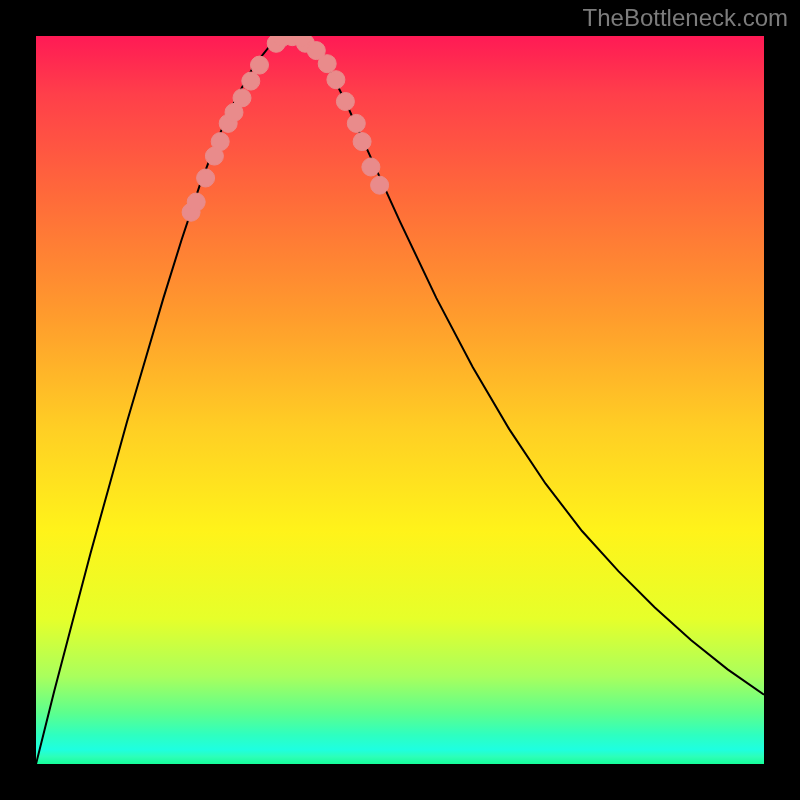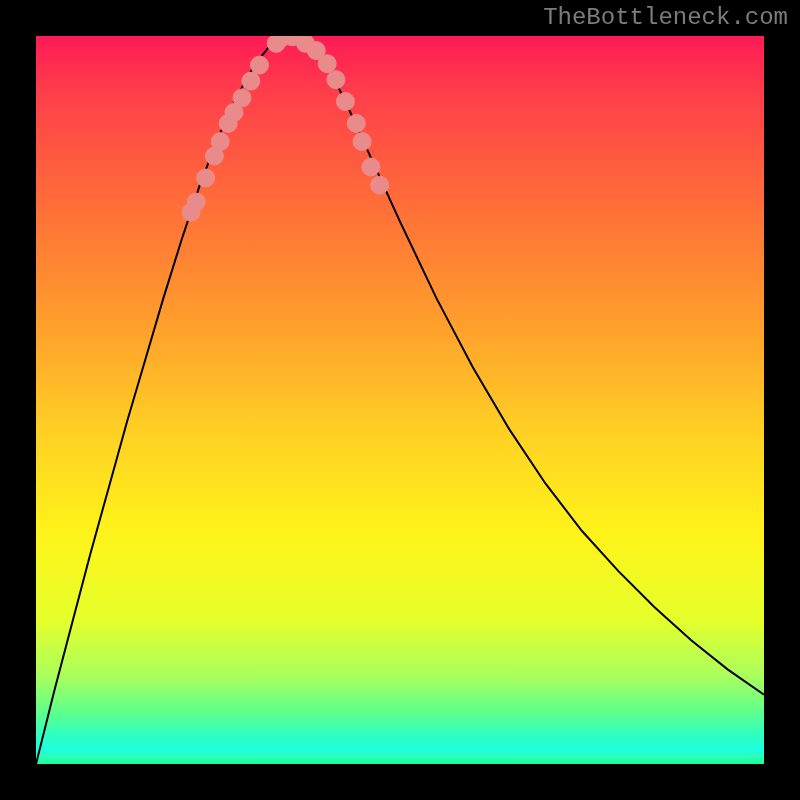--- a/index.html
+++ b/index.html
@@ -17,21 +17,21 @@
     height: 800px;
     background: #000;
   }
   .watermark {
     position: absolute;
     top: 4px;
     right: 12px;
     color: #7c7c7c;
     font-size: 24px;
     font-weight: 500;
-    font-family: Liberation Mono, monospace;
+    font-family: Liberation Sans, sans-serif;
     user-select: none;
   }
   .plot-area {
     position: absolute;
     left: 36px;
     top: 36px;
     width: 728px;
     height: 728px;
     
     background: linear-gradient(

